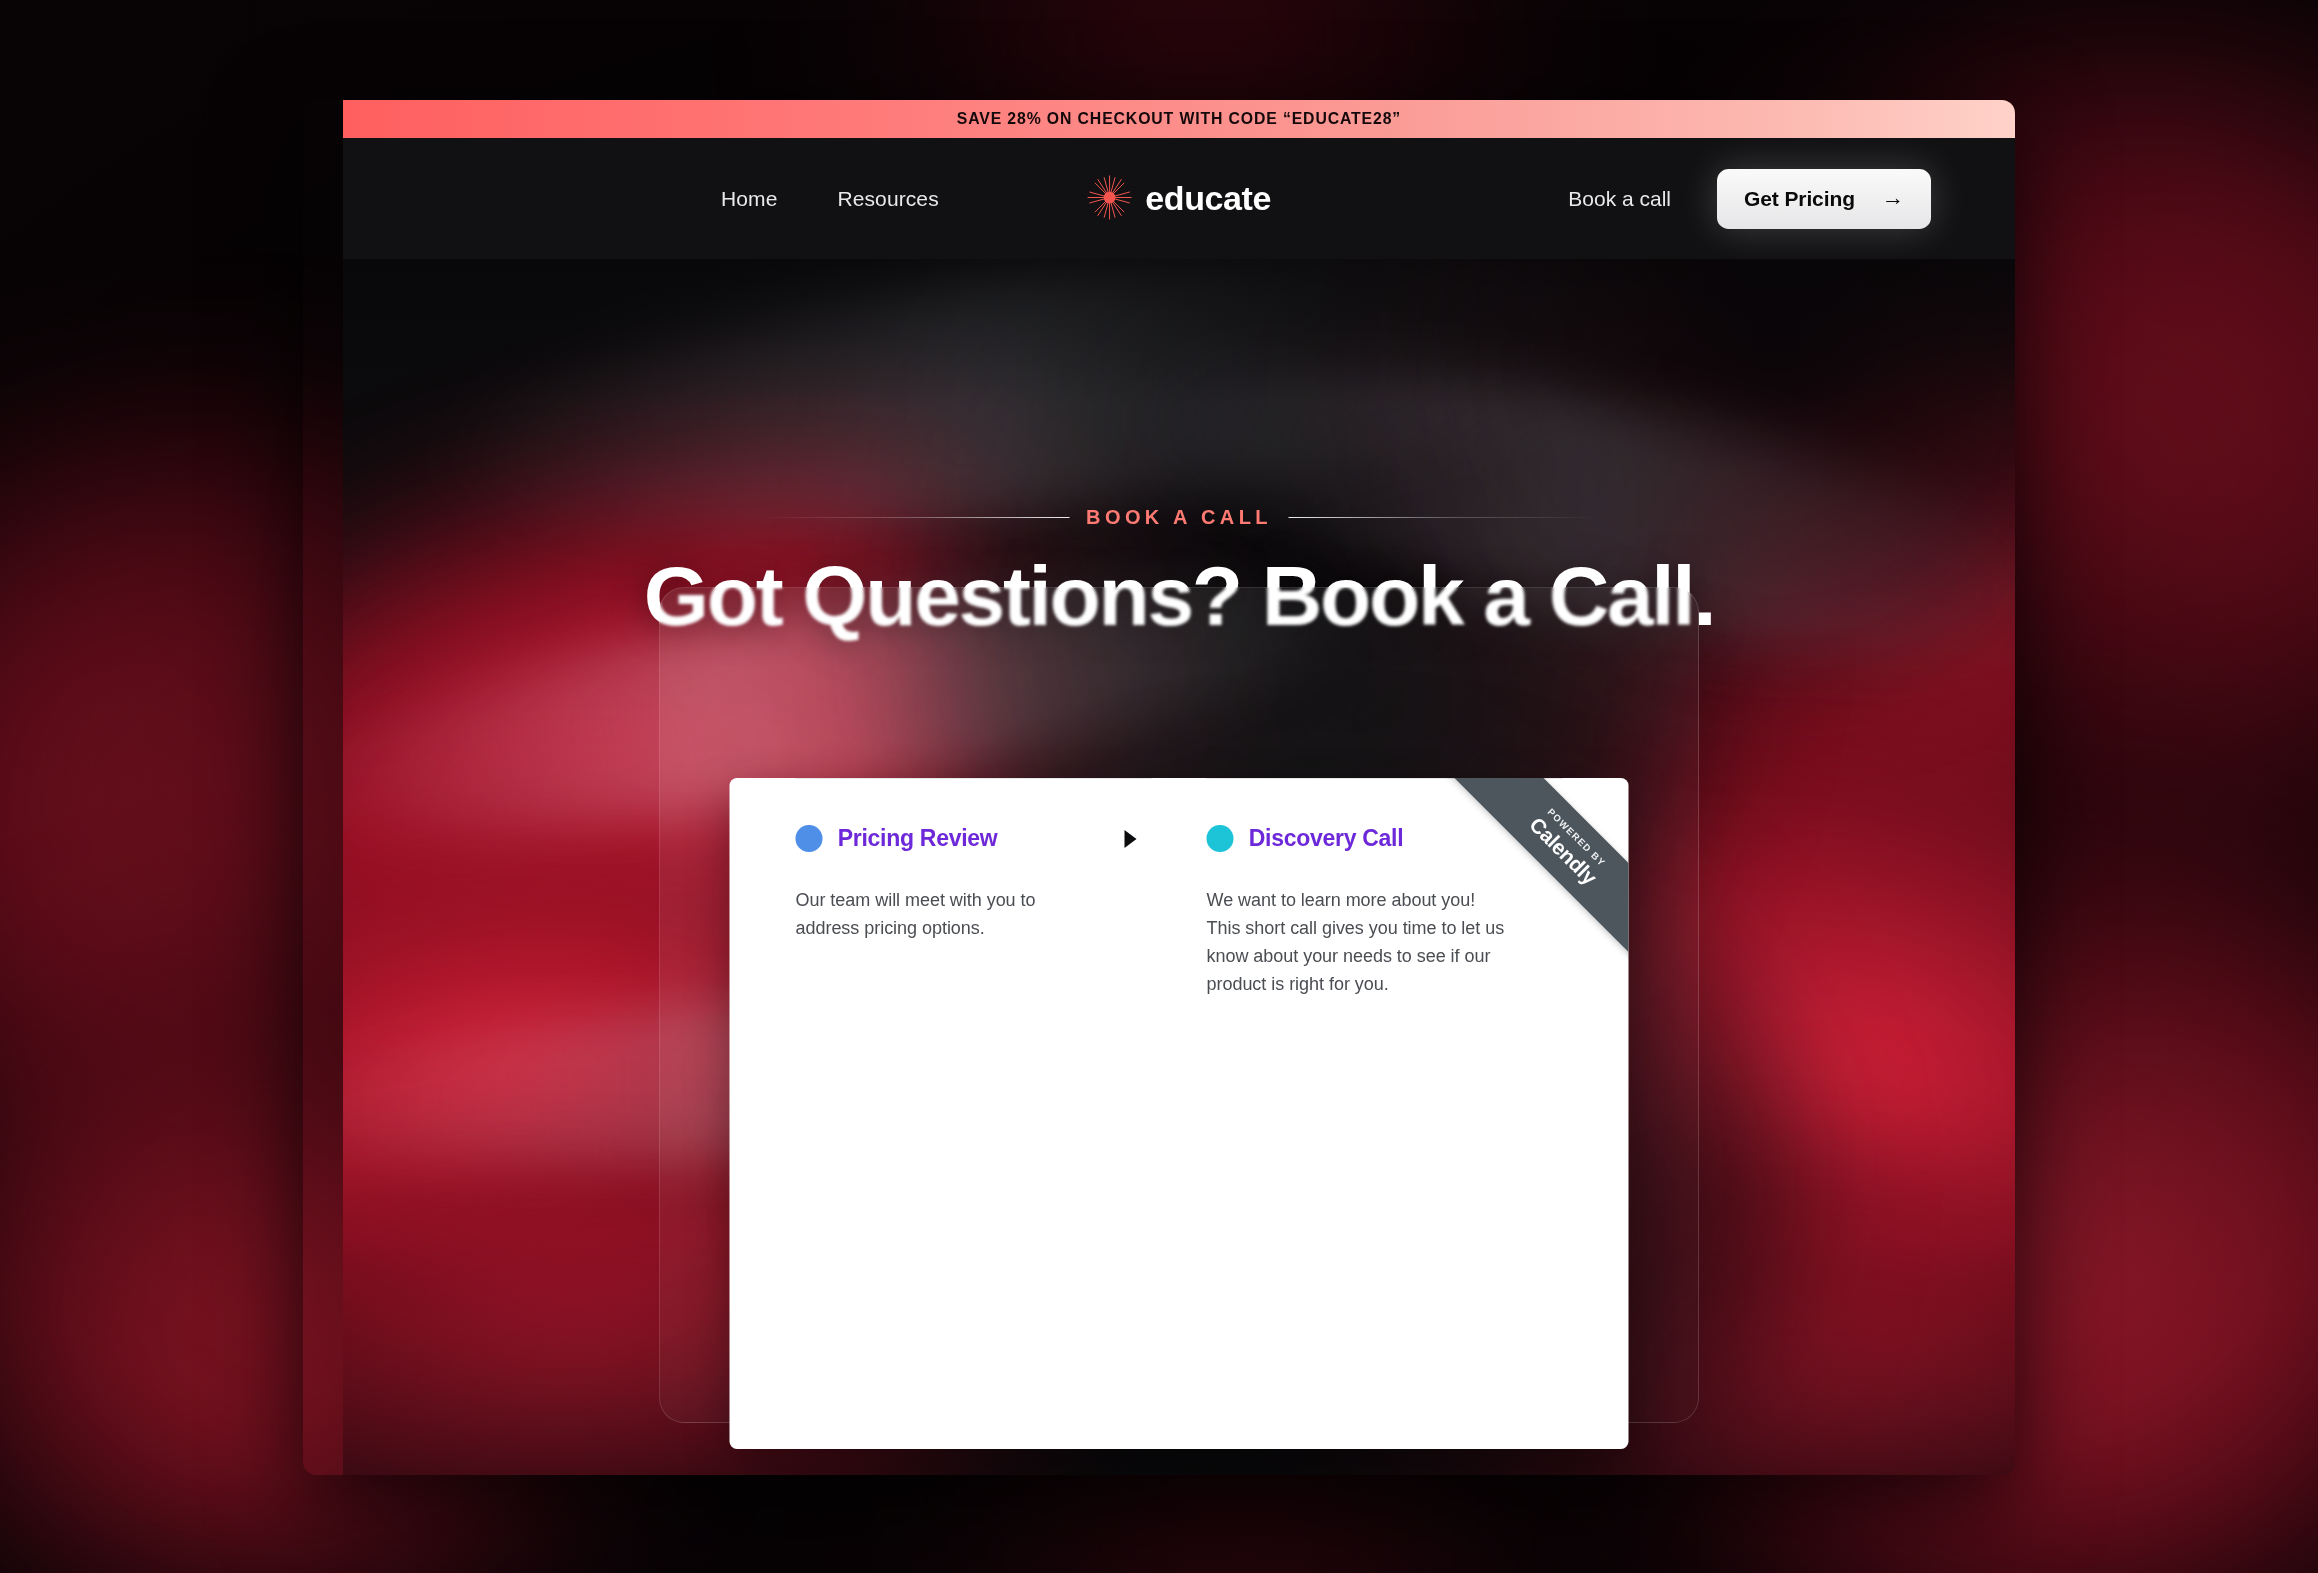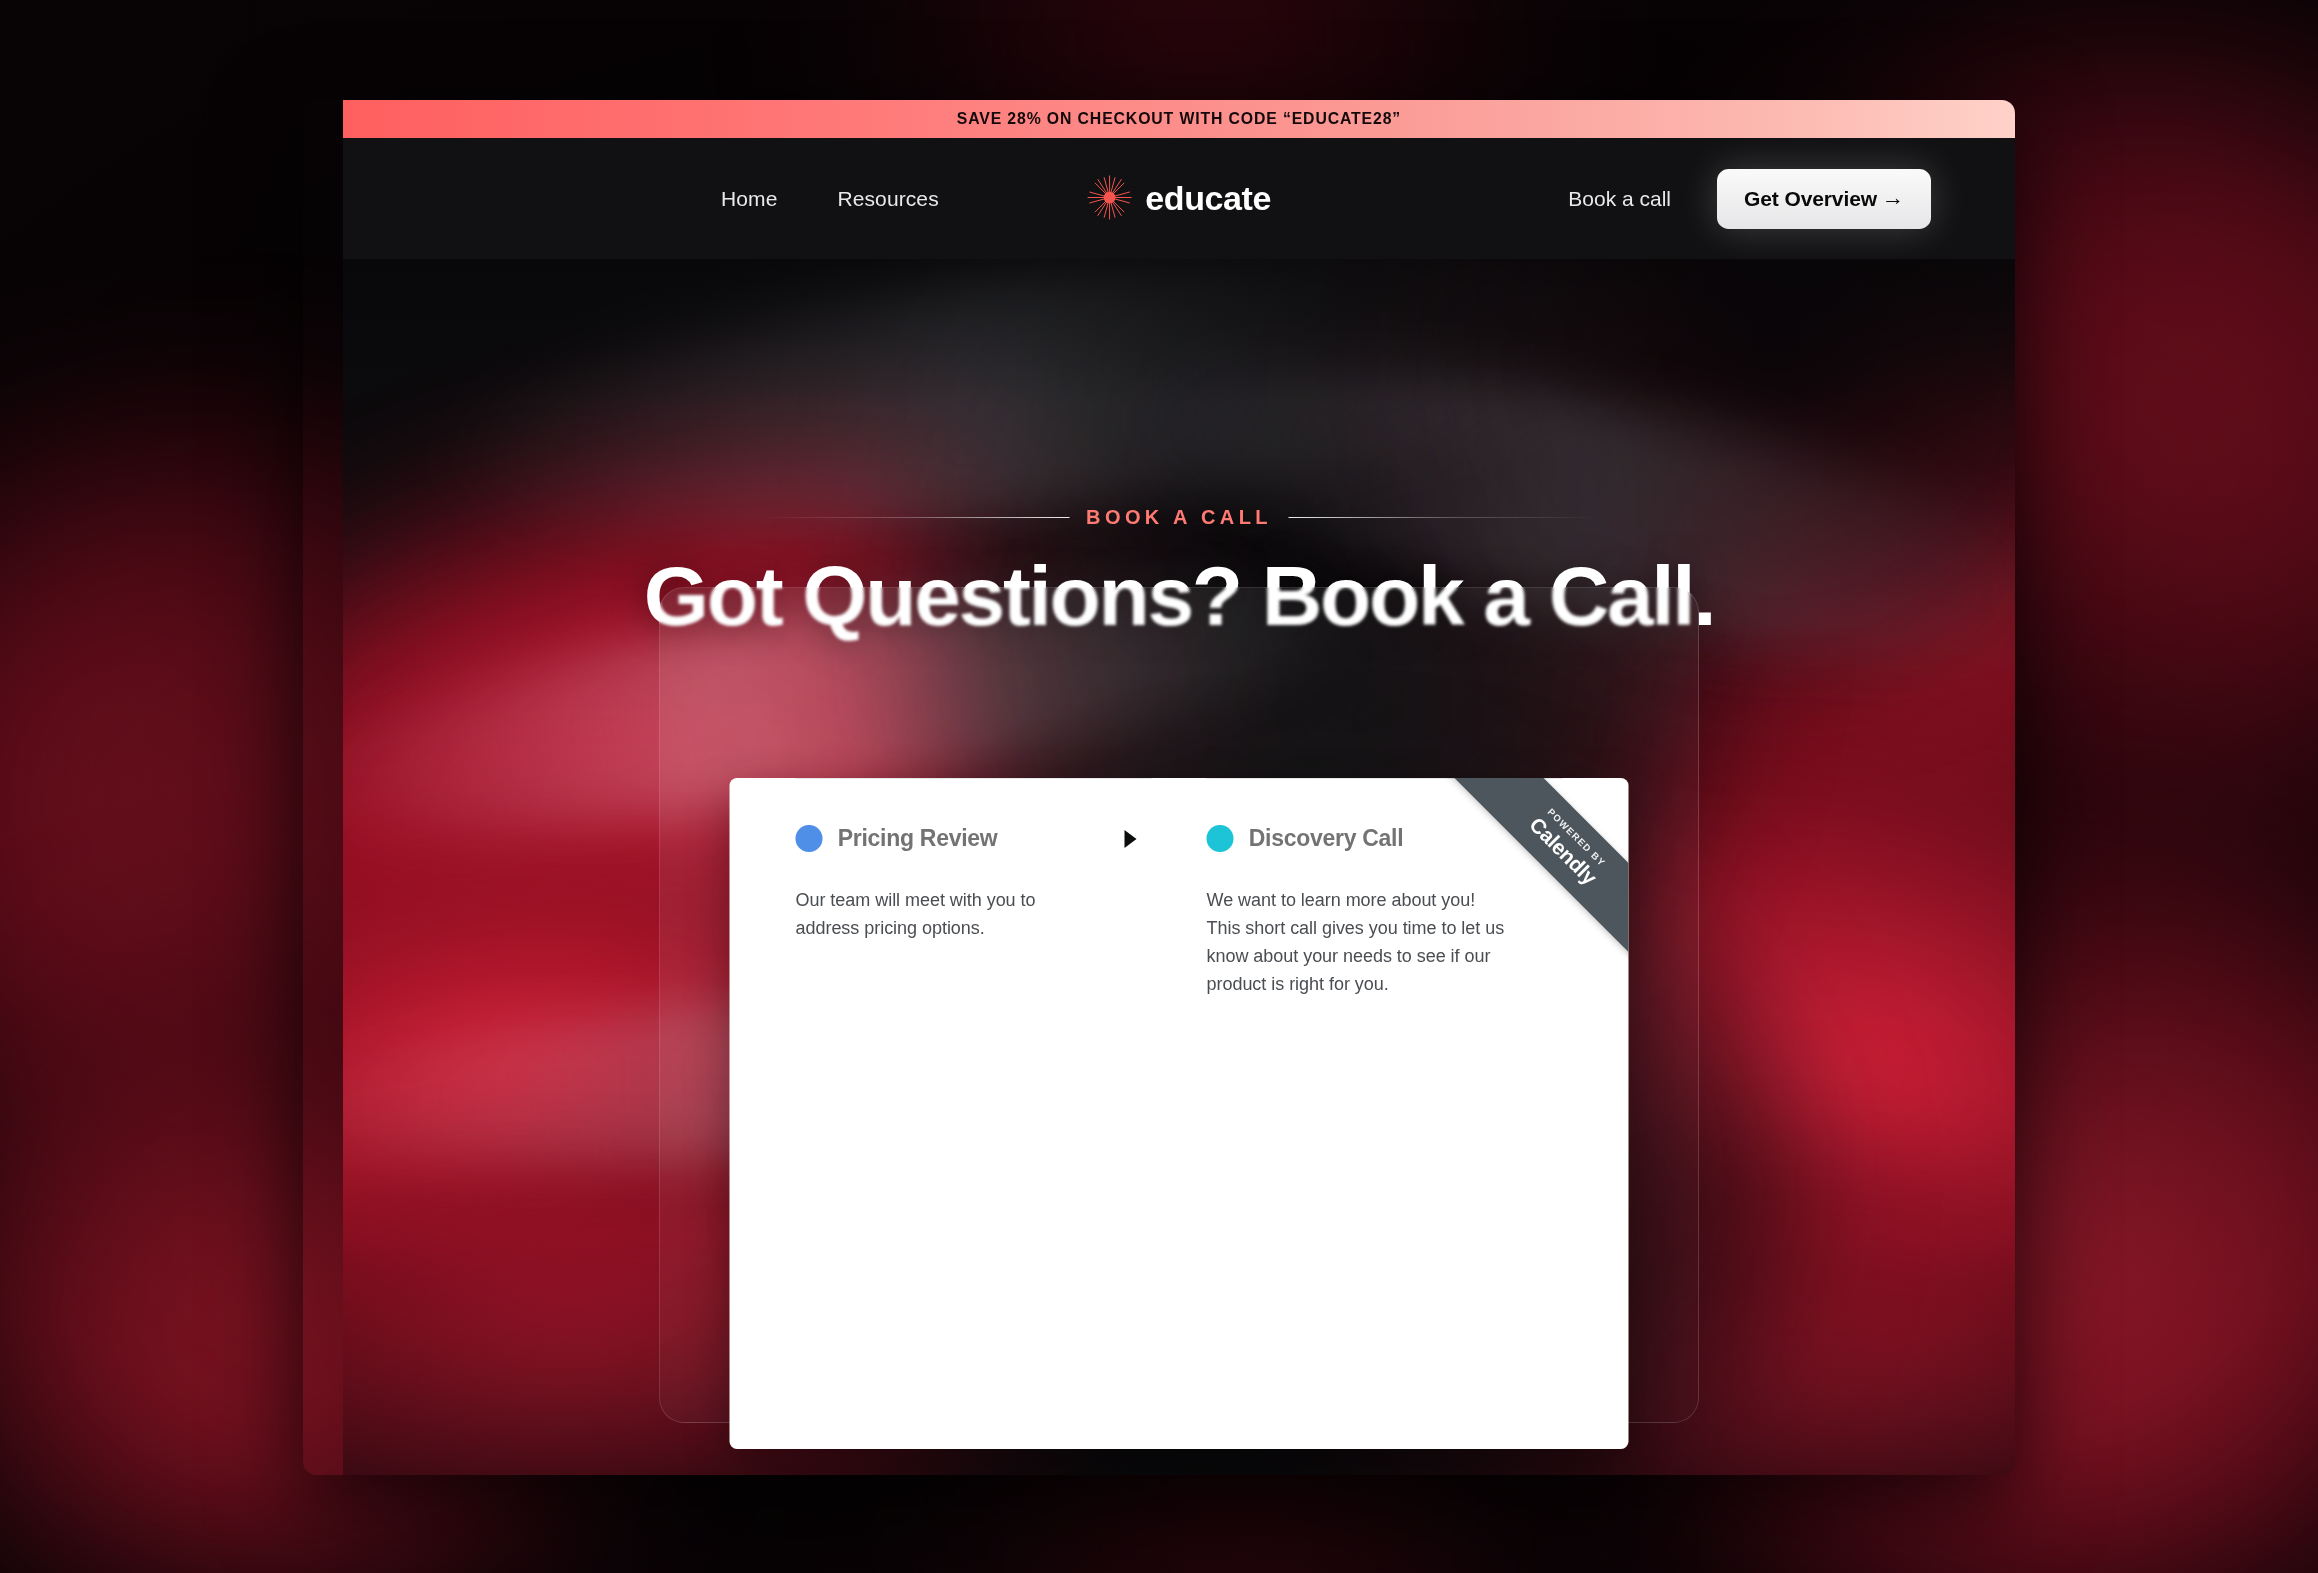--- a/index.html
+++ b/index.html
@@ -109,21 +109,21 @@
   #widget {
     position:absolute; left:50%; transform:translateX(-50%); top:640px;
     width:899px; height:671px; border-radius:7.5px; background:#fff; z-index:17;
     overflow:hidden; box-shadow:0 15px 45px rgba(0,0,0,.32);
   }
   #grid { position:absolute; left:66px; top:0; width:767px; height:100%; display:grid; grid-template-columns:1fr 1fr; grid-template-rows:1fr 1fr; column-gap:55px; }
   .cell { position:relative; padding-top:44px; }
   .cell::before { content:""; position:absolute; left:0; right:0; top:0; height:0.8px; background:#e6e7e8; }
   .cell-head { display:flex; align-items:center; height:33px; }
   .dot { width:26.5px; height:26.5px; border-radius:50%; flex:none; margin-right:15.7px; }
-  .ev-title { font-size:23px; font-weight:700; color:#737373; letter-spacing:-.012em; white-space:nowrap; }
+  .ev-title { font-size:23px; font-weight:700; color:#6d28d9; letter-spacing:-.012em; white-space:nowrap; }
   .caret { margin-left:auto; margin-right:15px; width:0; height:0; border-left:12.4px solid #0c0d0f; border-top:9px solid transparent; border-bottom:9px solid transparent; }
   .ev-desc { margin-top:31px; width:291px; font-size:18px; line-height:28px; color:#4a4d52; letter-spacing:-.002em; }
   .cell.right .ev-desc { width:305px; }
 
   
   #ribbon { position:absolute; right:-73px; top:-3.3px; width:273px; height:273px; overflow:hidden; pointer-events:none; }
   #ribbon .band {
     position:absolute; left:-35px; top:40px; width:348px; height:63px;
     background:#4e565d; transform:rotate(45deg);
     display:flex; flex-direction:column; align-items:center; justify-content:center;
@@ -204,21 +204,21 @@
             </g>
             <circle cx="50" cy="50" r="13" fill="#f4564f"></circle>
           </svg>
         </span>
         <span class="word">educate</span>
       </div>
 
       <div id="nav-right">
         <span id="bookacall">Book a call</span>
         <div id="getstarted">
-          <span class="lbl">Get Overview</span>
+          <span class="lbl">Get Pricing</span>
           <span class="arw">→</span>
         </div>
       </div>
     </div>
 
     <div id="eyebrow">
       <span class="line l"></span>
       <span class="kicker">BOOK A CALL</span>
       <span class="line r"></span>
     </div>

